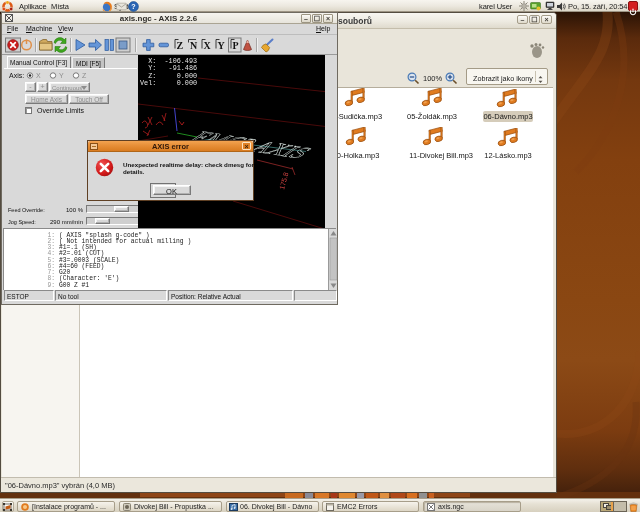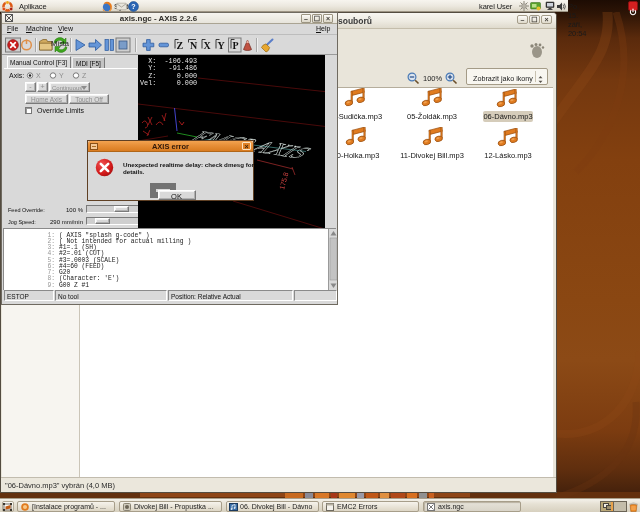--- a/index.html
+++ b/index.html
@@ -2,21 +2,21 @@
 <html><head><meta charset="utf-8">
 <style>
 *{margin:0;padding:0;box-sizing:border-box;}
 html,body{width:640px;height:512px;overflow:hidden;font-family:"Liberation Sans",sans-serif;}
 #scene{position:absolute;top:0;left:0;width:640px;height:512px;background:#7a3a10;}
 .abs{position:absolute;}
 
 #wall{position:absolute;top:0;left:0;width:640px;height:512px;
 background:linear-gradient(to bottom,#1d0c03 0px,#2e1506 14px,#5a2a0c 38px,#74380f 80px,#83400f 160px,#8a4712 300px,#8c4a16 360px,#7c3c10 430px,#5f2e0e 470px,#46220c 492px,#8a4a1a 497px,#5a2a0c 512px);}
 
-#toppanel{position:absolute;top:0;left:0;width:568px;height:12px;
+#toppanel{position:absolute;top:0;left:0;width:640px;height:12px;
 background:linear-gradient(to bottom,#f7f5ef 0,#ece8df 6px,#d9d3c4 12px);border-bottom:1px solid #9d9484;z-index:50;}
 .ptxt{position:absolute;top:1.5px;font-size:7.5px;color:#1a1a1a;letter-spacing:-0.1px;}
 
 
 #naut{position:absolute;left:0px;top:12px;width:557px;height:481px;background:#e9e5da;
 border:1px solid #544c40;border-radius:4px 4px 0 0;z-index:10;}
 #naut .title{position:absolute;left:0;top:0;width:100%;height:16px;border-radius:3px 3px 0 0;
 background:linear-gradient(to bottom,#f8f6f1 0,#eeebe2 8px,#ddd8ca 16px);border-bottom:1px solid #c4bdab;}
 .wbtn{position:absolute;top:2px;width:11px;height:9px;border:1px solid #a59d8a;border-radius:2px;
 background:linear-gradient(to bottom,#fdfcfa,#ded9ca);color:#44403a;font-size:7px;line-height:7px;text-align:center;font-weight:bold;}
@@ -64,21 +64,21 @@
 <div id="wall"></div>
 
 <div id="toppanel">
   <svg class="abs" style="left:2px;top:0.5px;" width="11" height="11" viewBox="0 0 24 24">
     <circle cx="12" cy="12" r="8.8" fill="none" stroke="#dd5813" stroke-width="5.5"></circle>
     <circle cx="12" cy="3.2" r="3.8" fill="#f0a513" stroke="#f4f2ec" stroke-width="1.2"></circle>
     <circle cx="4" cy="17.5" r="3.8" fill="#dd4814" stroke="#f4f2ec" stroke-width="1.2"></circle>
     <circle cx="20" cy="17.5" r="3.8" fill="#a61c0c" stroke="#f4f2ec" stroke-width="1.2"></circle>
   </svg>
   <span class="ptxt" style="left:19px;">Aplikace</span>
-  <span class="ptxt" style="left:51px;margin-top:37px;">Místa</span>
+  <span class="ptxt" style="left:51px;">Místa</span>
   <span class="ptxt" style="left:74px;margin-left:40px;">Systém</span>
   <svg class="abs" style="left:102px;top:0.5px;" width="11" height="11" viewBox="0 0 20 20">
     <circle cx="9" cy="11" r="7.5" fill="#3a75c4"></circle>
     <path d="M9 1.5 a9 9 0 0 1 9 9 a9 9 0 0 1 -5 8 q3.5-4.5 1.5-9 q-1.5-3.5-5-4.5 q-4-1-6.5 1.5 q1-5 6-5 z" fill="#e87b1a"></path>
     <path d="M18 10 q1 6-4 9 l-1-2 q4-2 5-7 z" fill="#f09030"></path>
     <path d="M1.5 14 q2.5 4.5 7 4.9 q-4.5 0.6-7-1.9 z" fill="#e87b1a"></path>
   </svg>
   <svg class="abs" style="left:115.5px;top:0.5px;" width="11" height="11" viewBox="0 0 20 20">
     <rect x="1" y="4" width="18" height="12" rx="2" fill="#e8e5dc" stroke="#9a9488"></rect>
     <path d="M1.5 5 L10 11 L18.5 5" fill="none" stroke="#9a9488" stroke-width="1.4"></path>
@@ -220,21 +220,21 @@
         <use href="#note"></use>
       </svg>
   <svg class="abs" style="left:496px;top:128px;" width="24" height="19" viewBox="0 0 22 18">
         <use href="#note"></use>
       </svg>
   <div class="flabel" style="left:315px;top:112px;width:80px;">04-Sudička.mp3</div>
   <div class="flabel" style="left:392px;top:112px;width:80px;">05-Žoldák.mp3</div>
   <div class="abs" style="left:483px;top:110.5px;width:50px;height:11px;background:#d5ccba;border-radius:2px;"></div>
   <div class="flabel" style="left:468px;top:112px;width:80px;">06-Dávno.mp3</div>
   <div class="flabel" style="left:316px;top:151px;width:80px;">10-Holka.mp3</div>
-  <div class="flabel" style="left:391px;top:151px;width:82px;">11-Divokej Bill.mp3</div>
+  <div class="flabel" style="left:391px;top:151px;width:82px;text-align:right;">11-Divokej Bill.mp3</div>
   <div class="flabel" style="left:468px;top:151px;width:80px;">12-Lásko.mp3</div>
 </div>
 
 <div id="axis">
   <div id="axtitle">
      <svg class="abs" style="left:3px;top:1px;" width="8" height="8" viewBox="0 0 8 8">
           <rect x="0.5" y="0.5" width="7" height="7" fill="none" stroke="#555"></rect>
           <path d="M1 1 L7 7 M7 1 L1 7" stroke="#555" stroke-width="1"></path>
         </svg>
      <div class="t">axis.ngc - AXIS 2.2.6</div>
@@ -428,21 +428,21 @@
             <radialGradient id="rg" cx="0.35" cy="0.3" r="0.8">
               <stop offset="0" stop-color="#f05050"></stop>
               <stop offset="0.7" stop-color="#d01818"></stop>
               <stop offset="1" stop-color="#a01010"></stop>
             </radialGradient>
           </defs>
       <circle cx="9.5" cy="9.5" r="8.7" fill="url(#rg)"></circle>
       <path d="M5.8 5.8 L13.2 13.2 M13.2 5.8 L5.8 13.2" stroke="#fff" stroke-width="2.6" stroke-linecap="round"></path>
     </svg>
     <div class="abs" style="left:35px;top:9px;width:136px;font-size:6.2px;line-height:7.1px;color:#111;font-weight:bold;">Unexpected realtime delay: check dmesg for details.</div>
-    <div class="abs" style="left:62px;top:30.5px;width:26px;height:15px;border:6px solid #737373;background:#d9d9d9;">
+    <div class="abs" style="left:62px;top:30.5px;width:26px;height:15px;border:1px solid #737373;background:#d9d9d9;">
       <div class="abs bevel" style="left:1.5px;top:1.5px;width:38px;height:10px;text-align:center;font-size:7.5px;padding-top:0.5px;color:#111;">OK</div>
     </div>
   </div>
 </div>
 
 
 <div id="taskbar">
   <div class="abs" style="left:1.5px;top:1.5px;width:12px;height:11px;background:linear-gradient(to bottom,#fbfaf6,#e3ddd0);border:1px solid #b3ab98;border-radius:2px;">
     <svg width="9" height="8" viewBox="0 0 9 8" style="display:block;margin:1px 0 0 0.5px;">
       <rect x="1" y="1" width="7" height="6" fill="#fdfcf8" stroke="#55504a" stroke-width="0.8"></rect>

